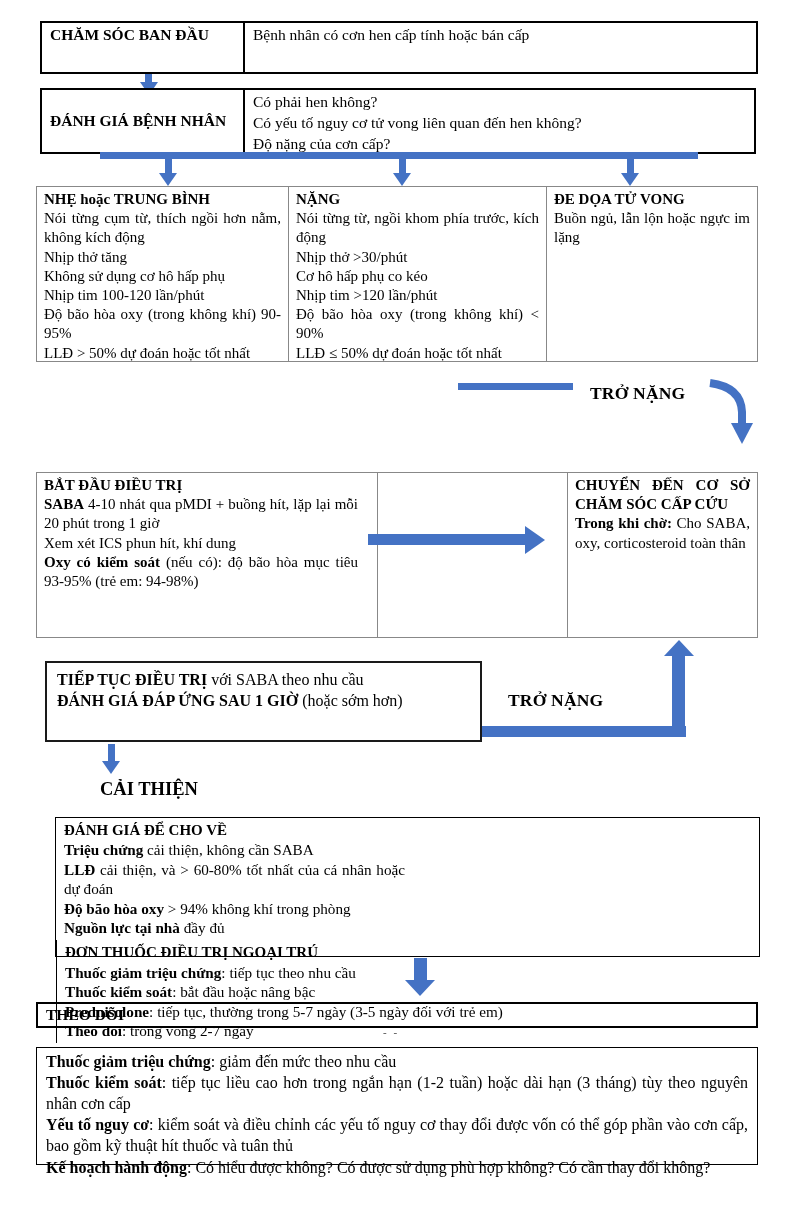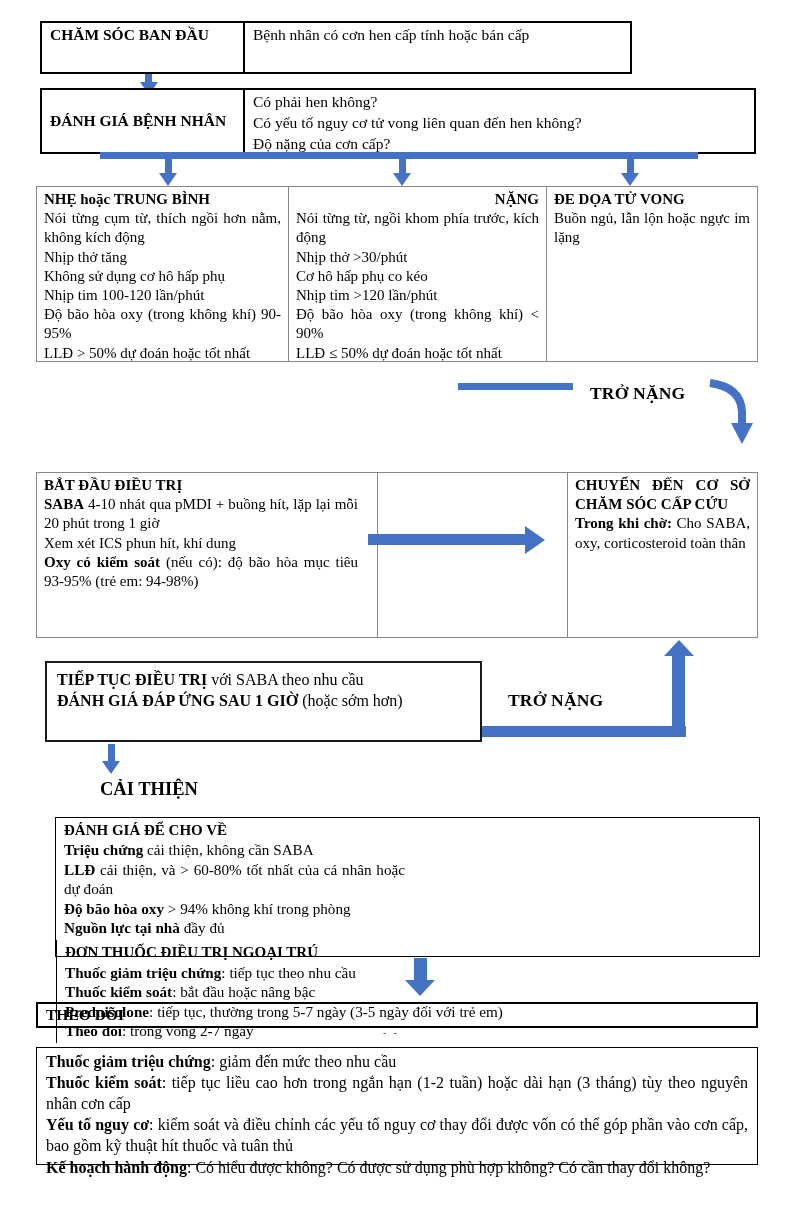--- a/index.html
+++ b/index.html
@@ -30,21 +30,21 @@
   .d-cell{box-sizing:border-box;padding:3px 8px;font-size:15.2px;line-height:1.28;}
   .d-cell + .d-cell{border-left:1.5px solid #000;}
   
   .strip{border:2px solid #000;box-sizing:border-box;display:flex;align-items:center;padding:0 8px;font-weight:bold;font-size:15.5px;}
   .bottom-box{border:1.5px solid #000;box-sizing:border-box;padding:3px 9px;font-size:16px;line-height:1.32;}
   .page-mark{font-size:11px;color:#444;letter-spacing:2px;}
 </style>
 </head>
 <body>
 
-<div class="abs hdr-tbl" style="left:40px;top:21px;width:592px;height:53px;">
+<div class="abs hdr-tbl" style="left:40px;top:21px;width:718px;height:53px;">
   <div class="hdr-left">CHĂM SÓC BAN ĐẦU</div>
   <div class="hdr-right">Bệnh nhân có cơn hen cấp tính hoặc bán cấp</div>
 </div>
 
 <div class="abs shaft-v" style="left:145px;top:74px;width:7px;height:8px;"></div>
 <div class="abs tri-down" style="left:140px;top:82px;"></div>
 
 <div class="abs hdr-tbl" style="left:40px;top:88px;width:716px;height:66px;">
   <div class="hdr-left" style="display:flex;align-items:center;">ĐÁNH GIÁ BỆNH NHÂN</div>
   <div class="hdr-right">
@@ -66,21 +66,21 @@
   <div class="g-cell" style="width:251px;">
     <div class="g-title">NHẸ hoặc TRUNG BÌNH</div>
     <div class="item just">Nói từng cụm từ, thích ngồi hơn nằm, không kích động</div>
     <div class="item just">Nhịp thở tăng</div>
     <div class="item just">Không sử dụng cơ hô hấp phụ</div>
     <div class="item just">Nhịp tim 100-120 lần/phút</div>
     <div class="item just">Độ bão hòa oxy (trong không khí) 90-95%</div>
     <div class="item just">LLĐ &gt; 50% dự đoán hoặc tốt nhất</div>
   </div>
   <div class="g-cell" style="width:258px;">
-    <div class="g-title" style="text-align:right;">NẶNG</div>
+    <div class="g-title" style="text-align:left;">NẶNG</div>
     <div class="item just">Nói từng từ, ngồi khom phía trước, kích động</div>
     <div class="item just">Nhịp thở &gt;30/phút</div>
     <div class="item just">Cơ hô hấp phụ co kéo</div>
     <div class="item just">Nhịp tim &gt;120 lần/phút</div>
     <div class="item just">Độ bão hòa oxy (trong không khí) &lt; 90%</div>
     <div class="item just">LLĐ ≤ 50% dự đoán hoặc tốt nhất</div>
   </div>
   <div class="g-cell" style="flex:1;">
     <div class="g-title">ĐE DỌA TỬ VONG</div>
     <div class="item just">Buồn ngủ, lẫn lộn hoặc ngực im lặng</div>

